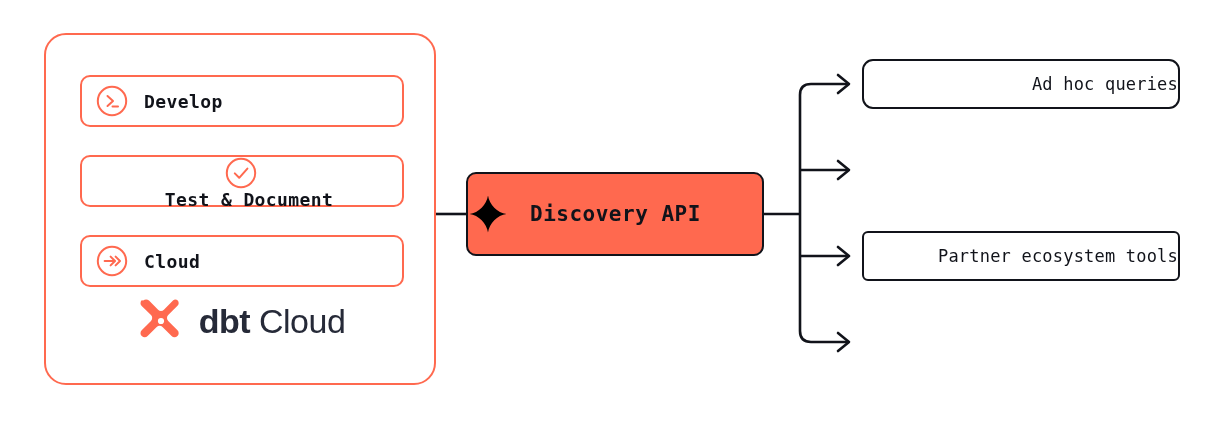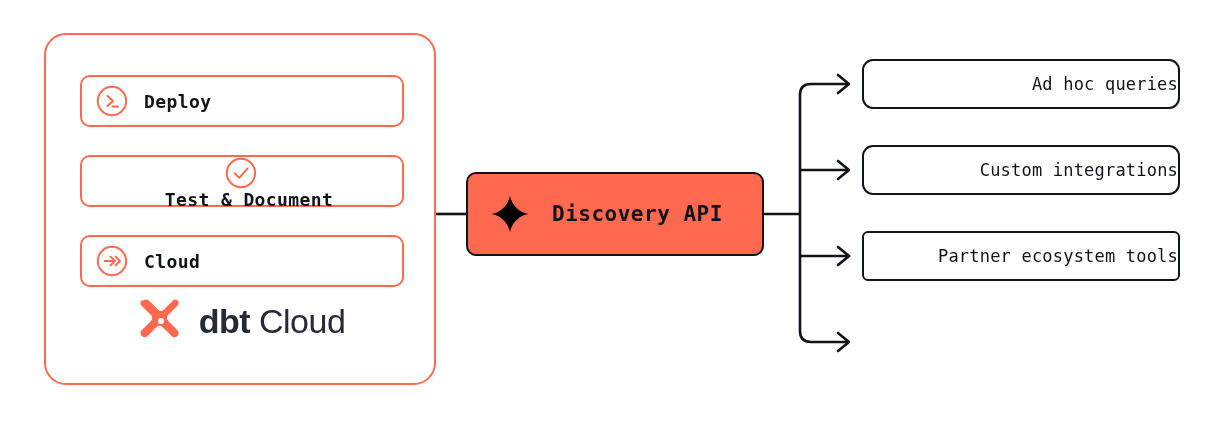--- a/index.html
+++ b/index.html
@@ -109,21 +109,20 @@
     left: 466px;
     top: 172px;
     width: 298px;
     height: 84px;
     box-sizing: border-box;
     background: #FF694F;
     border: 2px solid #11131a;
     border-radius: 10px;
     display: flex;
     align-items: center;
-    padding-left: 22px;
     gap: 22px;
   }
   #sparkle-icon { width: 40px; height: 40px; flex: 0 0 40px; display: block; }
   #discovery-api-label {
     font-family: "DejaVu Sans Mono", "Liberation Mono", monospace;
     font-size: 21px;
     font-weight: 700;
     color: #11131a;
     letter-spacing: 0.5px;
     white-space: nowrap;
@@ -190,21 +189,21 @@
   </svg>
 
   <div id="dbt-cloud-panel">
 
     <div class="stage-item" id="stage-develop">
       <svg class="stage-icon" viewBox="0 0 32 32">
         <circle cx="16" cy="16" r="14.2" fill="none" stroke="#FF694F" stroke-width="2"></circle>
         <polyline points="11.5,11 17,16 11.5,21" fill="none" stroke="#FF694F" stroke-width="2" stroke-linecap="round" stroke-linejoin="round"></polyline>
         <line x1="16.5" y1="21.5" x2="22" y2="21.5" stroke="#FF694F" stroke-width="2" stroke-linecap="round"></line>
       </svg>
-      <span class="stage-label">Deploy</span>
+      <span class="stage-label">Develop</span>
     </div>
 
     <div class="stage-item" id="stage-test">
       <svg class="stage-icon" viewBox="0 0 32 32">
         <circle cx="16" cy="16" r="14.2" fill="none" stroke="#FF694F" stroke-width="2"></circle>
         <polyline points="9.8,16.4 14.2,20.8 22.4,11.6" fill="none" stroke="#FF694F" stroke-width="2" stroke-linecap="round" stroke-linejoin="round"></polyline>
       </svg>
       <span class="stage-label">Test &amp; Document</span>
     </div>
 
@@ -238,22 +237,19 @@
       <path fill="#000000" d="M20 1.5c1.2 9.1 9.4 17.3 18.5 18.5 -9.1 1.2-17.3 9.4-18.5 18.5
                -1.2-9.1-9.4-17.3-18.5-18.5C10.6 18.8 18.8 10.6 20 1.5z"></path>
     </svg>
     <span id="discovery-api-label">Discovery API</span>
   </div>
 
   <div class="consumer-box" id="consumer-box-0">
     <span class="consumer-label">Ad hoc queries</span>
   </div>
 
-  <div class="consumer-box" id="consumer-box-1">
-    <span class="consumer-label">Custom integrations</span>
-  </div>
 
   <div class="consumer-box" id="consumer-box-2">
     <span class="consumer-label">Partner ecosystem tools</span>
   </div>
 
 
 </div>
 
 </body></html>

